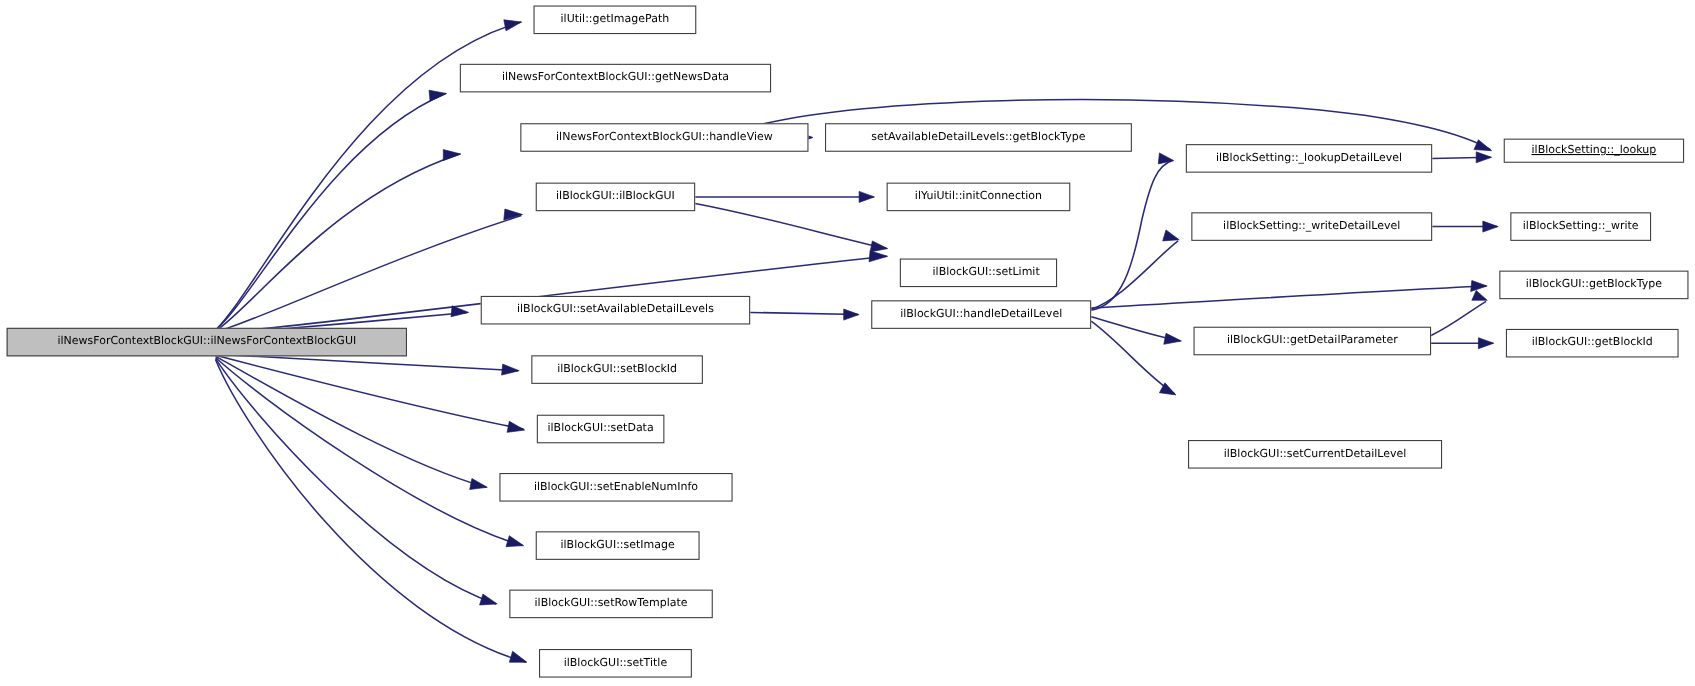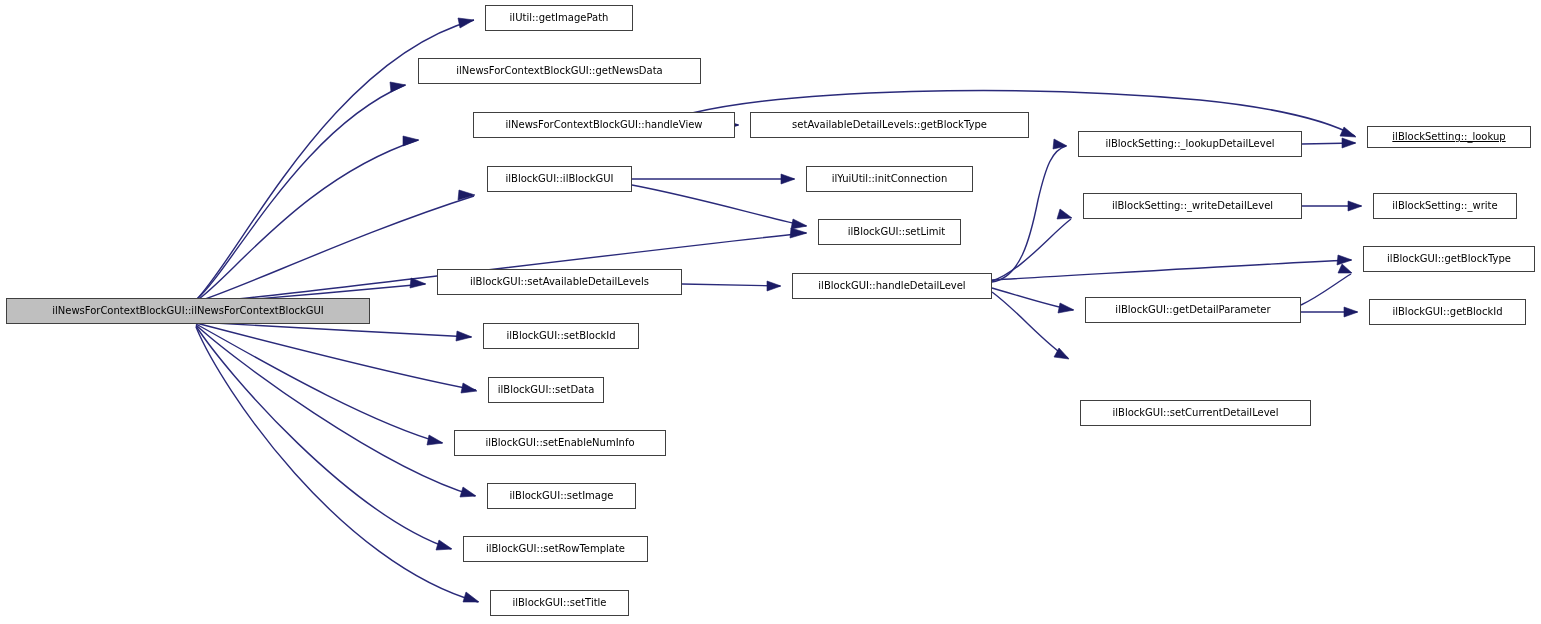--- a/index.html
+++ b/index.html
@@ -200,42 +200,42 @@
       </div>
       <div class="node-box" style="left: 490px; top: 590px; width: 139px; height: 26px;">
         <span class="node-label">ilBlockGUI::setTitle</span>
       </div>
       <div class="node-box" style="left: 750px; top: 112px; width: 279px; height: 26px;">
         <span class="node-label">setAvailableDetailLevels::getBlockType</span>
       </div>
       <div class="node-box" style="left: 806px; top: 166px; width: 167px; height: 26px;">
         <span class="node-label">ilYuiUtil::initConnection</span>
       </div>
-      <div class="node-box" style="left: 818px; top: 219px; width: 143px; height: 26px; padding-left: 14px;">
+      <div class="node-box" style="left: 818px; top: 235px; width: 143px; height: 26px; padding-left: 14px;">
         <span class="node-label">ilBlockGUI::setLimit</span>
       </div>
       <div class="node-box" style="left: 792px; top: 273px; width: 200px; height: 26px;">
         <span class="node-label">ilBlockGUI::handleDetailLevel</span>
       </div>
       <div class="node-box" style="left: 1078px; top: 131px; width: 224px; height: 26px;">
         <span class="node-label">ilBlockSetting::_lookupDetailLevel</span>
       </div>
       <div class="node-box" style="left: 1083px; top: 193px; width: 219px; height: 26px;">
         <span class="node-label">ilBlockSetting::_writeDetailLevel</span>
       </div>
       <div class="node-box" style="left: 1085px; top: 297px; width: 216px; height: 26px;">
         <span class="node-label">ilBlockGUI::getDetailParameter</span>
       </div>
       <div class="node-box" style="left: 1080px; top: 352px; width: 231px; height: 26px; margin-top: 48px;">
         <span class="node-label">ilBlockGUI::setCurrentDetailLevel</span>
       </div>
       <div class="node-box" style="left: 1367px; top: 126px; width: 164px; height: 22px; text-decoration: underline;">
         <span class="node-label">ilBlockSetting::_lookup</span>
       </div>
-      <div class="node-box" style="left: 1373px; top: 193px; width: 144px; height: 26px;">
+      <div class="node-box" style="left: 1373px; top: 193px; width: 128px; height: 26px;">
         <span class="node-label">ilBlockSetting::_write</span>
       </div>
       <div class="node-box" style="left: 1363px; top: 246px; width: 172px; height: 26px;">
         <span class="node-label">ilBlockGUI::getBlockType</span>
       </div>
       <div class="node-box" style="left: 1369px; top: 299px; width: 157px; height: 26px;">
         <span class="node-label">ilBlockGUI::getBlockId</span>
       </div>
     </div>
 </div>

